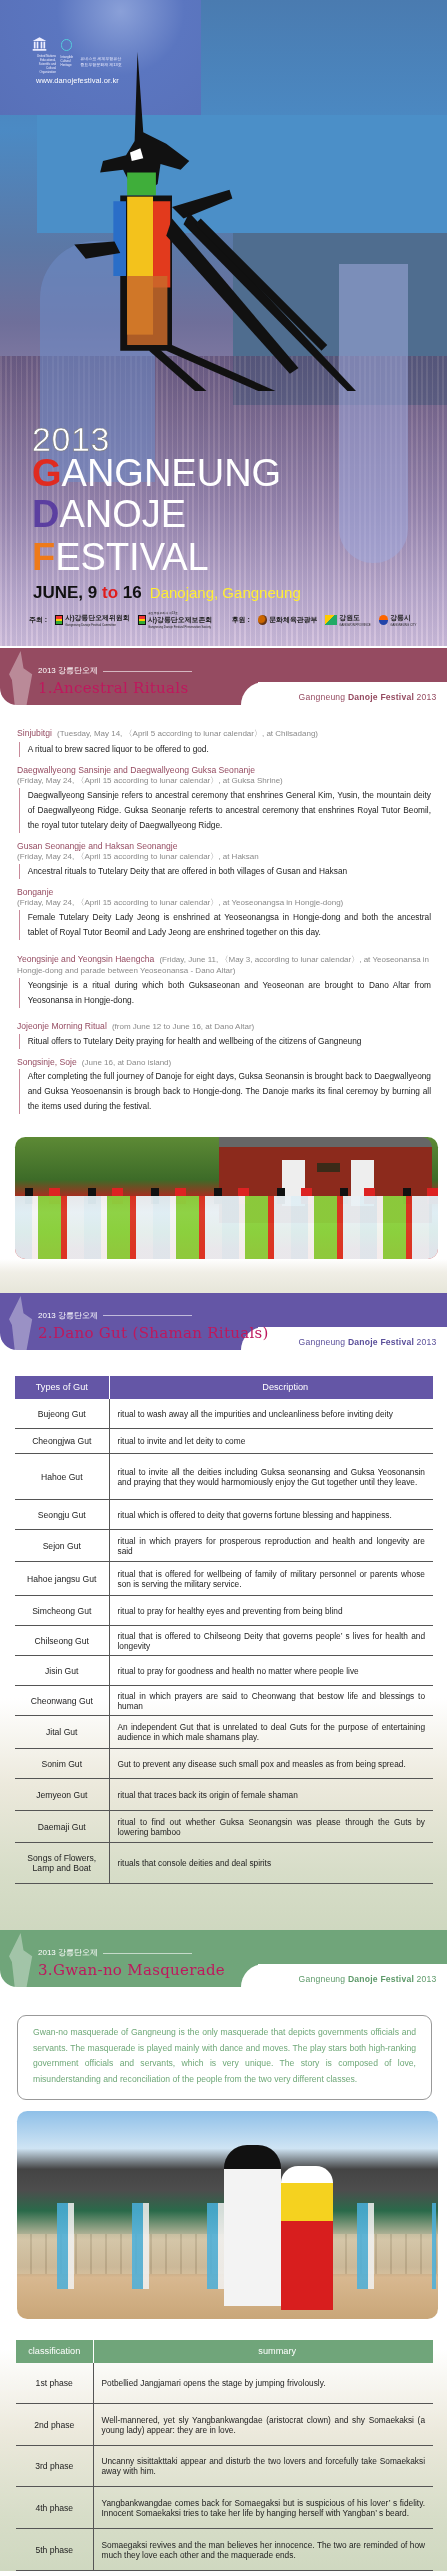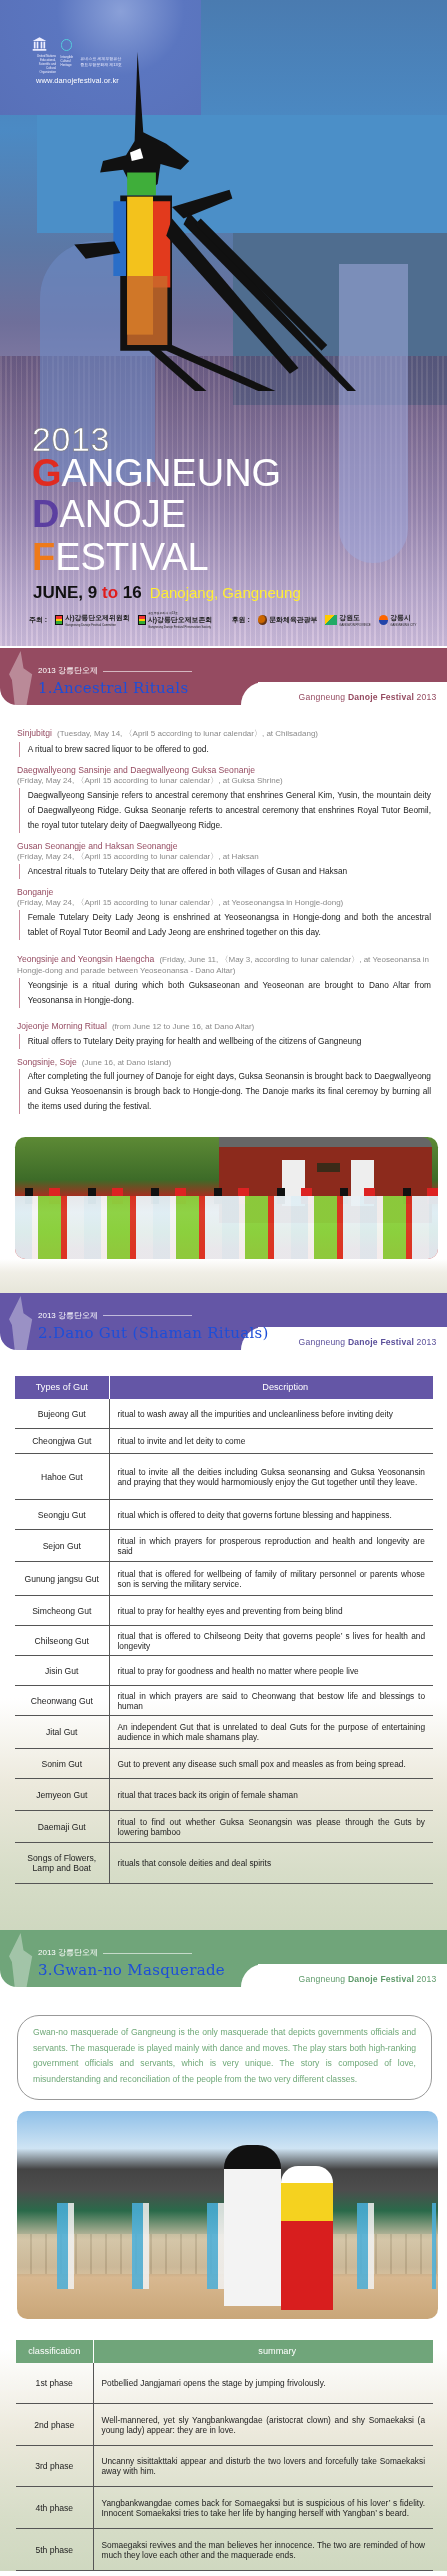--- a/index.html
+++ b/index.html
@@ -44,21 +44,21 @@
 
   
   .sec-head { position: relative; width: 448px; height: 57px; padding-left: 17px; }
   .sec-head .band { position:absolute; left:0; top:0; width:448px; height:34px; }
   .sec-head .tab { position:absolute; left:0; top:0; width:258px; height:57px; border-radius: 0 0 23px 23px; border-top-left-radius:0; }
   .sec-head .tab { border-bottom-left-radius: 17px; border-bottom-right-radius: 17px; }
   .sec-head .curve { position:absolute; left:241px; top:34px; width:34px; height:23px; border-top-left-radius:23px; background:#fff; }
   .sec-head .ghost { position:absolute; left:8.6px; top:2.9px; width:29px; height:55px; opacity:0.35; }
   .sec-head .kicker { position:absolute; left:38px; top:17px; color:#fff; font-size:8px; display:flex; align-items:center; gap:4.6px; }
   .sec-head .kicker .rule { width:89px; height:0.6px; background: rgba(255,255,255,0.6); }
-  .sec-head .title { position:absolute; left:38px; top:31px; color:#1d4ed8; font-family:"DejaVu Serif", serif; font-size:15px; font-weight:normal; letter-spacing:0.3px; }
+  .sec-head .title { position:absolute; left:38px; top:31px; color:#be185d; font-family:"DejaVu Serif", serif; font-size:15px; font-weight:normal; letter-spacing:0.3px; }
   .sec-head .tagline { position:absolute; right:11.5px; top:44px; font-size:8.6px; letter-spacing:0.2px; }
   .sec-head .tagline b { font-weight:bold; }
 
   .c1 { background:#954b61; } .c1t { color:#954b61; }
   .c2 { background:#6456a6; } .c2t { color:#5a4f9a; }
   .c3 { background:#70a57a; } .c3t { color:#5e9a6a; }
 
   
   .sec1 { position:relative; padding: 23px 17px 0 17px; }
   .ritual { margin-bottom: 8px; }
@@ -82,21 +82,21 @@
   .tbl-wrap { padding: 26px 15px 0 15px; position: relative; }
   table.gut { width: 100%; border-collapse: collapse; font-size: 7.8px; }
   table.gut th { color:#fff; font-weight:normal; font-size:9.2px; height: 23px; }
   table.gut th + th { border-left: 0.6px solid #fff; padding-left: 28px; }
   table.gut td { border-bottom: 0.6px solid #555; padding: 3.4px 8px; line-height: 10.3px; vertical-align: middle; color:#222; }
   table.gut td.type { text-align:center; width: 94px; border-right: 0.6px solid #555; font-size:8.6px; padding: 3.4px 2.3px; }
   table.gut td.desc { text-align: justify; font-size:8.3px; }
 
   .bg-green-wash { background: linear-gradient(180deg, #fff 0%, #fff 60%, #ece9dc 75%, #d7ddc8 90%, #cfd8c0 100%); }
 
-  .intro-box { margin: 27.6px 16px 0 17px; border: 0.6px solid #999; border-radius: 22px; padding: 9.2px 15px 11.5px 15px; color:#6fa878; font-size:8.6px; line-height: 15.5px; text-align: justify; }
+  .intro-box { margin: 27.6px 16px 0 17px; border: 0.6px solid #999; border-radius: 9px; padding: 9.2px 15px 11.5px 15px; color:#6fa878; font-size:8.6px; line-height: 15.5px; text-align: justify; }
   .photo3 { margin: 11.5px 10.3px 0 17px; height: 208px;
     background: linear-gradient(180deg, #8fc0e8 0%, #cfe4f4 18%, #444 28%, #4d4d4d 38%, #2a6a4a 48%, #cfc3a8 62%, #b8a080 75%, #d8b890 80%, #c9a678 100%); }
   .photo3 .mask1 { position:absolute; left:207px; top:34px; width:57px; height:161px; background: linear-gradient(180deg,#111 0 15%, #f3f3f3 15%); border-radius: 23px 23px 0 0; }
   .photo3 .mask2 { position:absolute; left:264px; top:55px; width:52px; height:144px; background: linear-gradient(180deg,#fff 0 12%, #f5d21f 12% 38%, #d81e1e 38%); border-radius: 17px 17px 0 0; }
   .photo3 .drummers { position:absolute; left:17px; top:92px; width:402px; height:86px;
     background: repeating-linear-gradient(90deg, transparent 0 23px, #4ab0dc 23px 34px, #f2f2f2 34px 40px, transparent 40px 75px); opacity:0.85; }
   .photo3 .wall { position:absolute; left:0; top:123px; width:100%; height:40px; background: repeating-linear-gradient(90deg,#d8c8a8 0 12.6px,#b8a888 12.6px 15px); opacity:0.6; }
 
   .tbl3-wrap { padding: 20.7px 15px 0 16px; }
   table.phase td.type { width: 77px; }
@@ -296,21 +296,21 @@
             </tr>
             <tr style="height: 30px;">
               <td class="type">Seongju Gut</td>
               <td class="desc">ritual which is offered to deity that governs fortune blessing and happiness.</td>
             </tr>
             <tr style="height: 32px;">
               <td class="type">Sejon Gut</td>
               <td class="desc">ritual in which prayers for prosperous reproduction and health and longevity are said</td>
             </tr>
             <tr style="height: 34px;">
-              <td class="type">Gunung jangsu Gut</td>
+              <td class="type">Hahoe jangsu Gut</td>
               <td class="desc">ritual that is offered for wellbeing of family of military personnel or parents whose son is serving the military service.</td>
             </tr>
             <tr style="height: 30px;">
               <td class="type">Simcheong Gut</td>
               <td class="desc">ritual to pray for healthy eyes and preventing from being blind</td>
             </tr>
             <tr style="height: 30px;">
               <td class="type">Chilseong Gut</td>
               <td class="desc">ritual that is offered to Chilseong Deity that governs people’ s lives for health and longevity</td>
             </tr>

